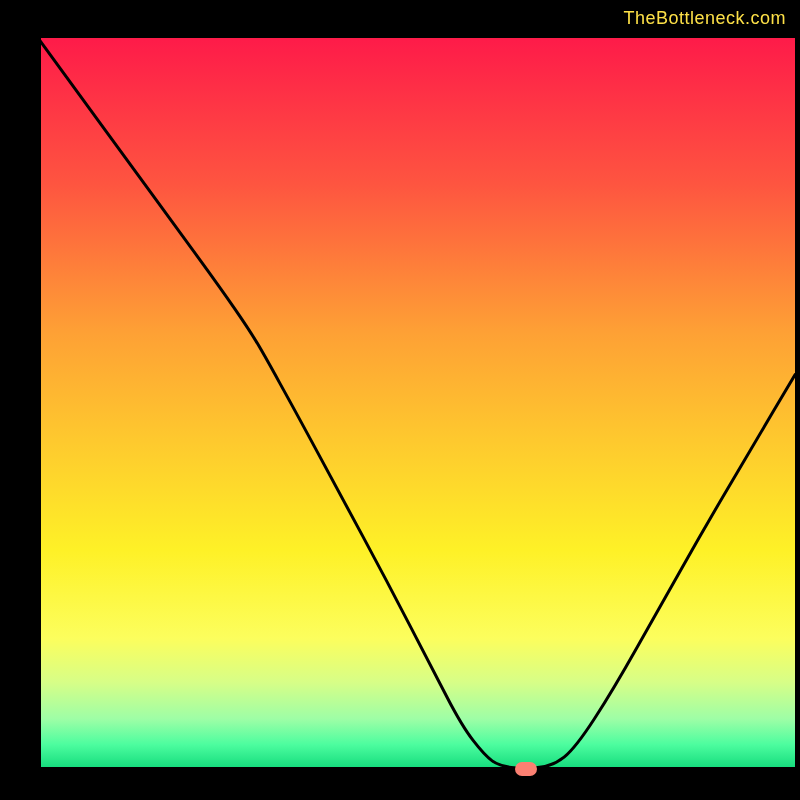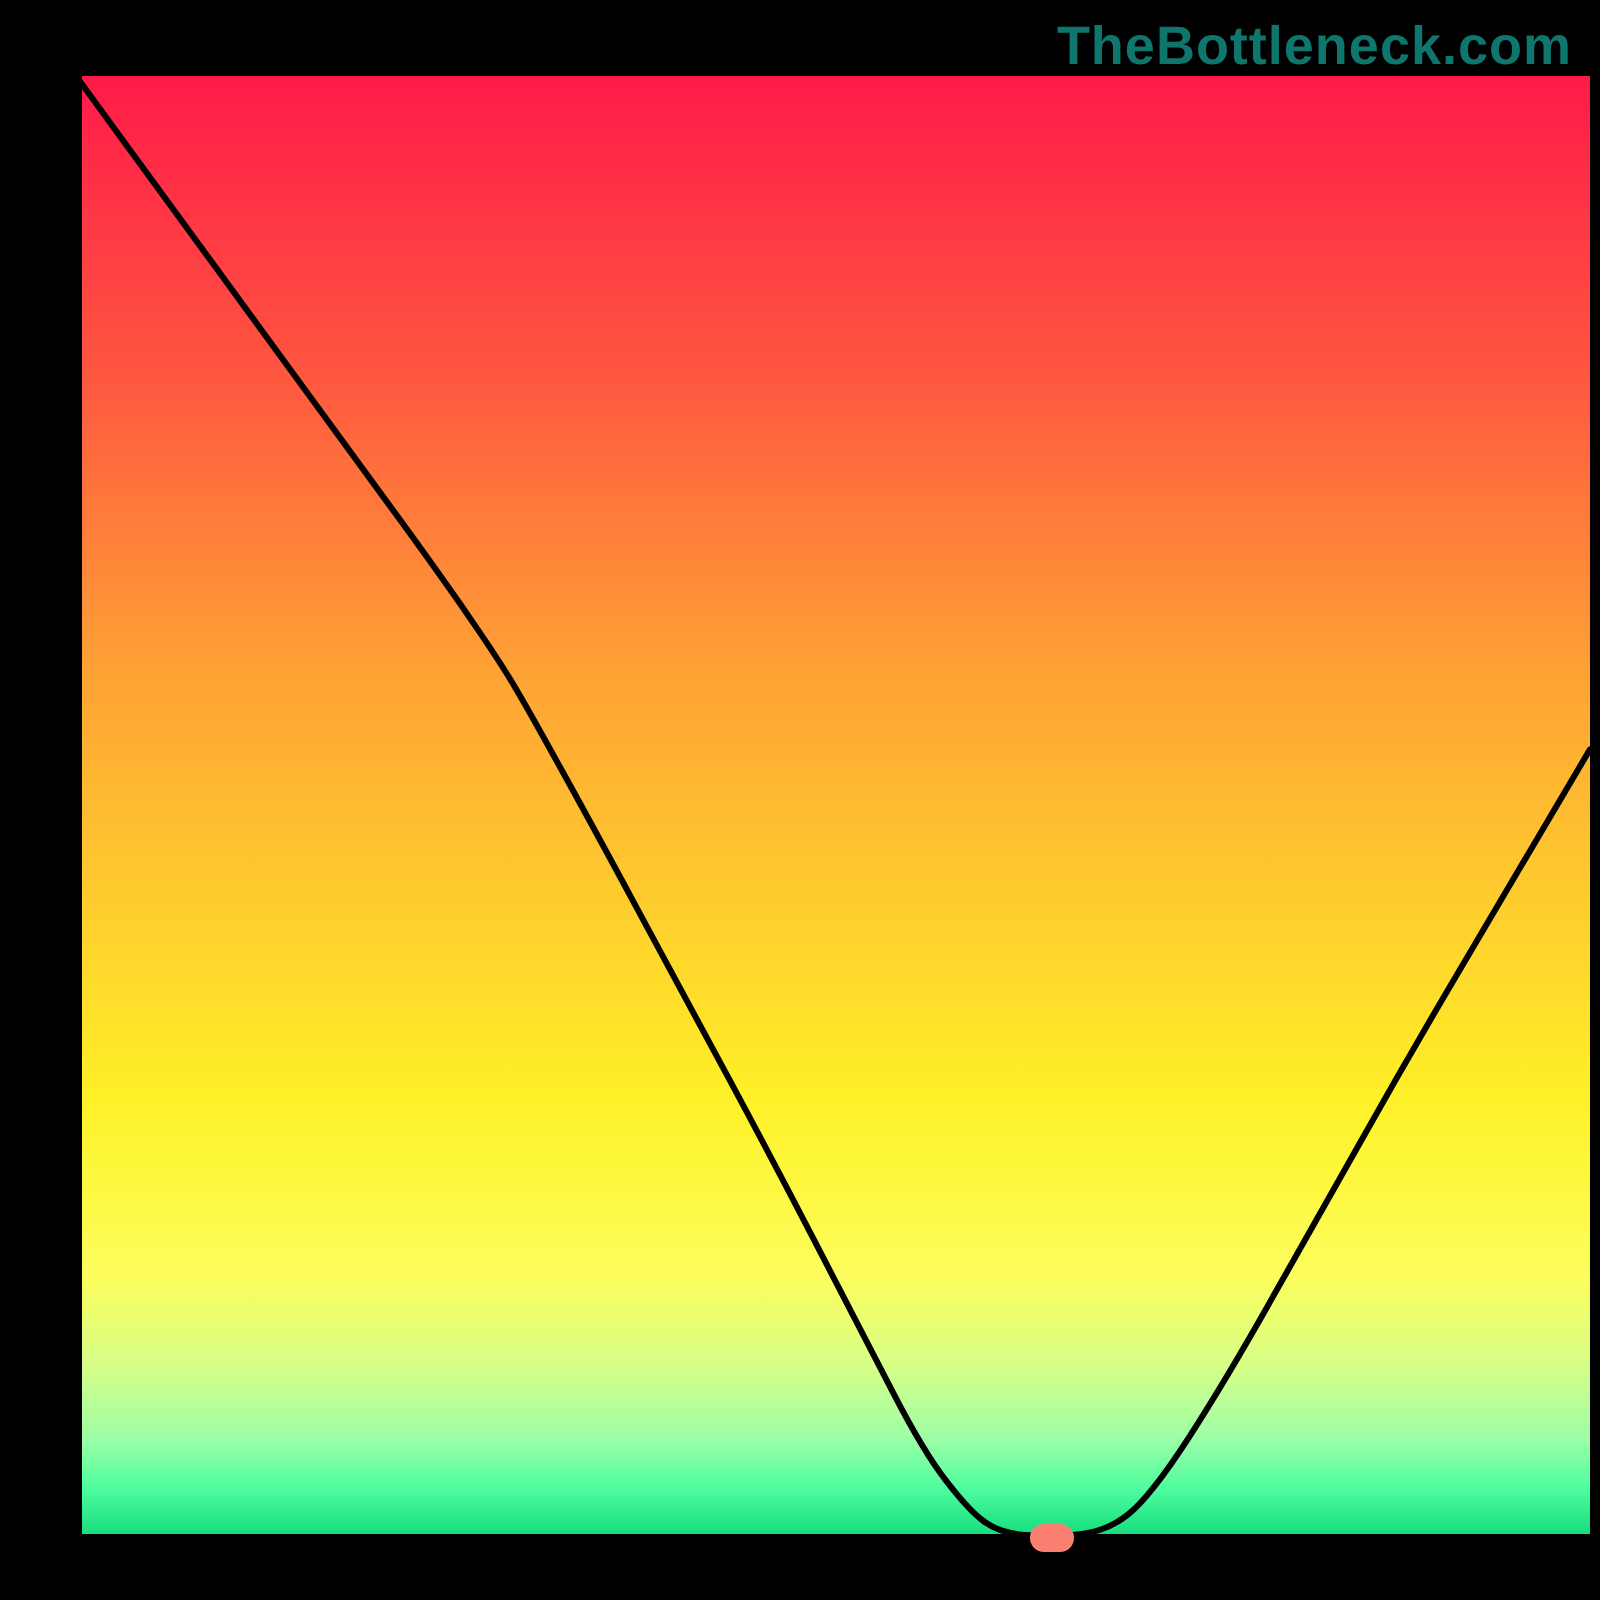--- a/index.html
+++ b/index.html
@@ -13,23 +13,23 @@
   }
   .frame {
     position: relative;
     width: 800px;
     height: 800px;
   }
   .watermark {
     position: absolute;
     top: 8px;
     right: 14px;
-    color: #0f766e;
-    font-size: 27px;
-    font-weight: 700;
+    color: #fde047;
+    font-size: 18px;
+    font-weight: 400;
     letter-spacing: 0.5px;
     z-index: 10;
     user-select: none;
   }
   svg.plot {
     position: absolute;
     left: 0;
     top: 0;
     width: 800px;
     height: 800px;

